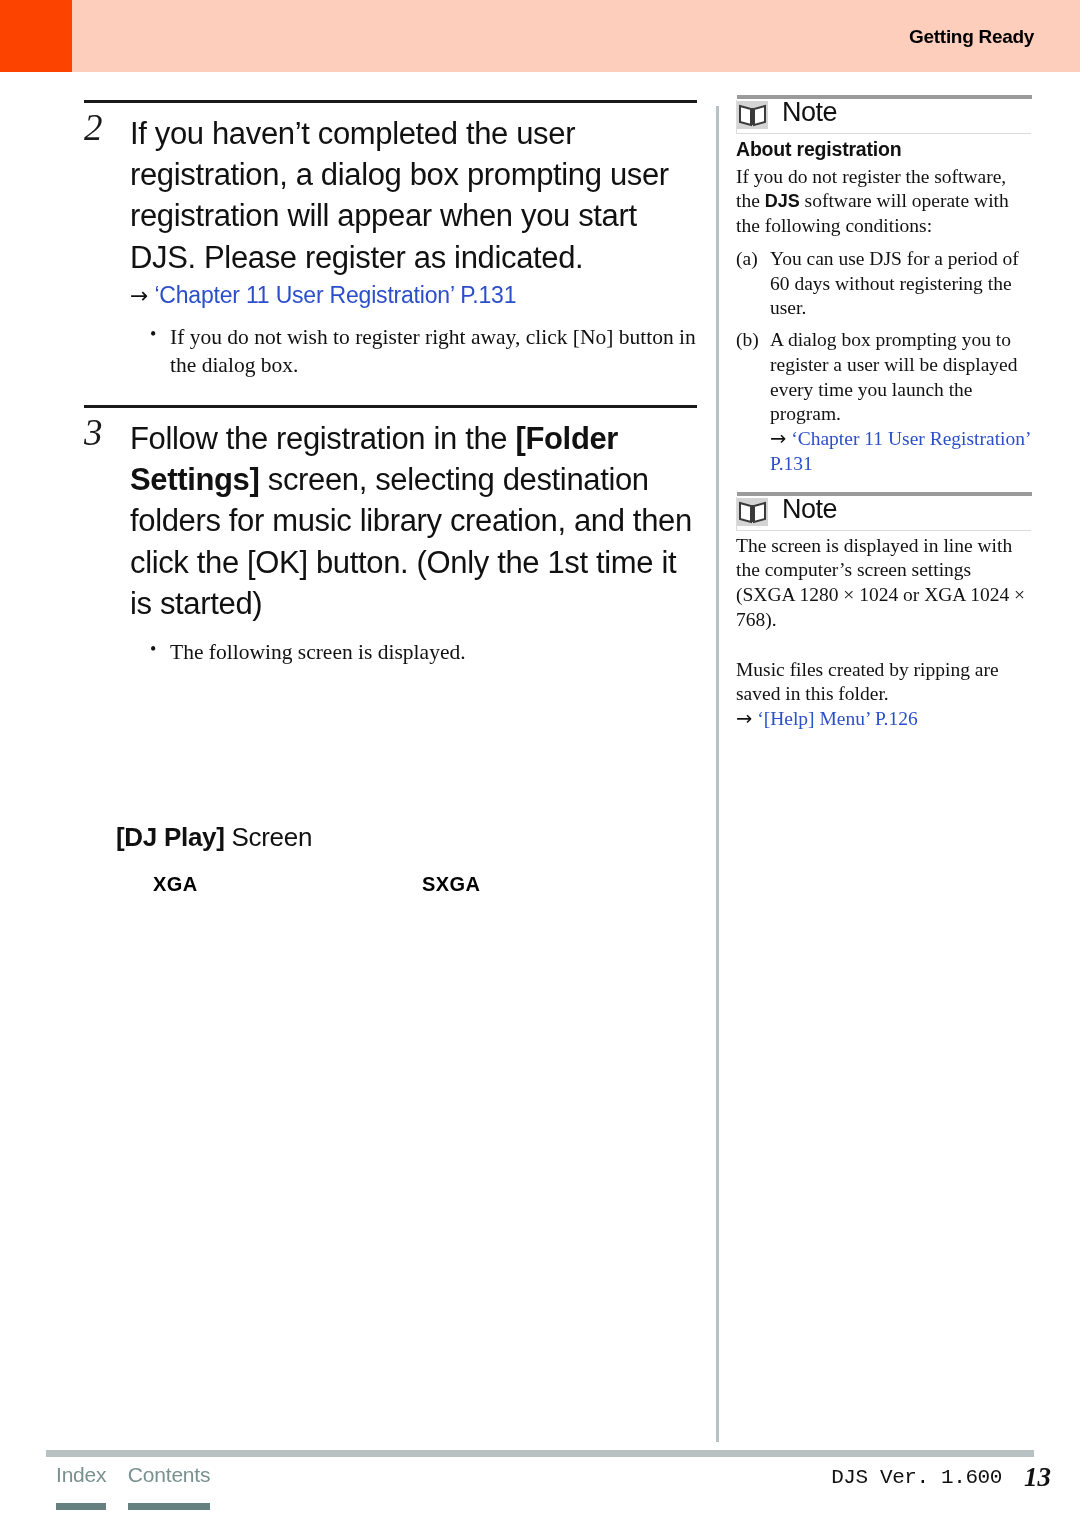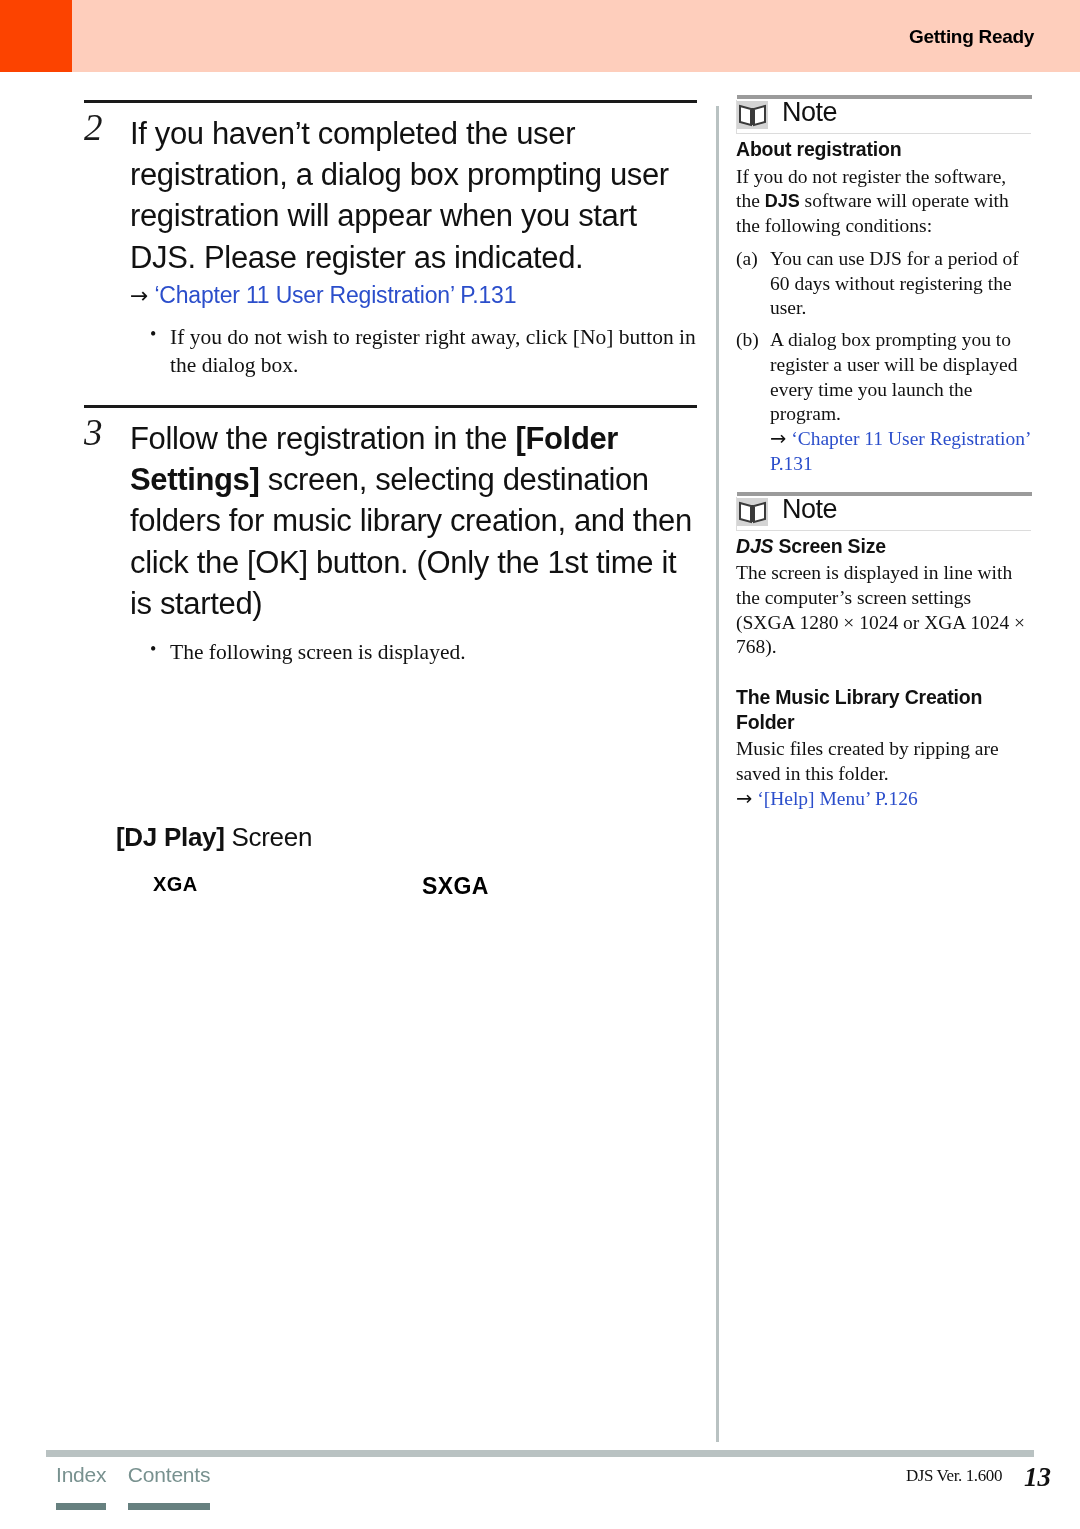--- a/index.html
+++ b/index.html
@@ -142,21 +142,21 @@
   .res-xga {
     position: absolute;
     left: 37px; top: 0;
     font-size: 20px;
     font-weight: bold;
     letter-spacing: 0.4px;
   }
   .res-sxga {
     position: absolute;
     left: 306px; top: 0;
-    font-size: 23px;
+    font-size: 20px;
     font-weight: bold;
     letter-spacing: 0.4px;
   }
 
   
   .right-col {
     position: absolute;
     left: 736px; top: 100px;
     width: 295px;
   }
@@ -279,22 +279,22 @@
     display: block;
     position: absolute;
     left: 0; bottom: 0;
     width: 100%;
     height: 7px;
     background: #66807f;
   }
   .footer-version {
     position: absolute;
     right: 78px; top: 1466px;
-    font-family: Liberation Serif, serif;
-    font-size: 17px;
+    font-family: Liberation Mono, monospace;
+    font-size: 21px;
     letter-spacing: -0.4px;
     color: #111;
   }
   .footer-page {
     position: absolute;
     right: 29px; top: 1462px;
     font-family: "Liberation Serif", serif;
     font-style: italic;
     font-weight: bold;
     font-size: 27px;
@@ -382,26 +382,24 @@
     <div class="note-head">
       <span class="note-icon">
         <svg width="31" height="28" viewBox="0 0 31 28" aria-hidden="true">
           <path d="M3 5 L14 8 L14 24 L3 21 Z" fill="#ffffff" stroke="#3a3a3a" stroke-width="2"></path>
           <path d="M28 5 L17 8 L17 24 L28 21 Z" fill="#ffffff" stroke="#3a3a3a" stroke-width="2"></path>
           <rect x="14.3" y="7" width="2.4" height="17" fill="#3a3a3a"></rect>
         </svg>
       </span>
       <span class="note-label">Note</span>
     </div>
-    <div class="note-sub"><span class="ital">DJS</span><span> Screen Size</span></div>
     <div class="note-body">The screen is displayed in line with the computer’s screen settings (SXGA 1280 × 1024 or XGA 1024 × 768).</div>
 
     <div class="note-gap"></div>
 
-    <div class="note-sub">The Music Library Creation Folder</div>
     <div class="note-body">Music files created by ripping are saved in this folder.</div>
     <div class="note-xref">
       <span class="arrow">→</span>
       <span>‘[Help] Menu’ P.126</span>
     </div>
   </div>
 
 </div>
 
 <div class="footer-rule"></div>

